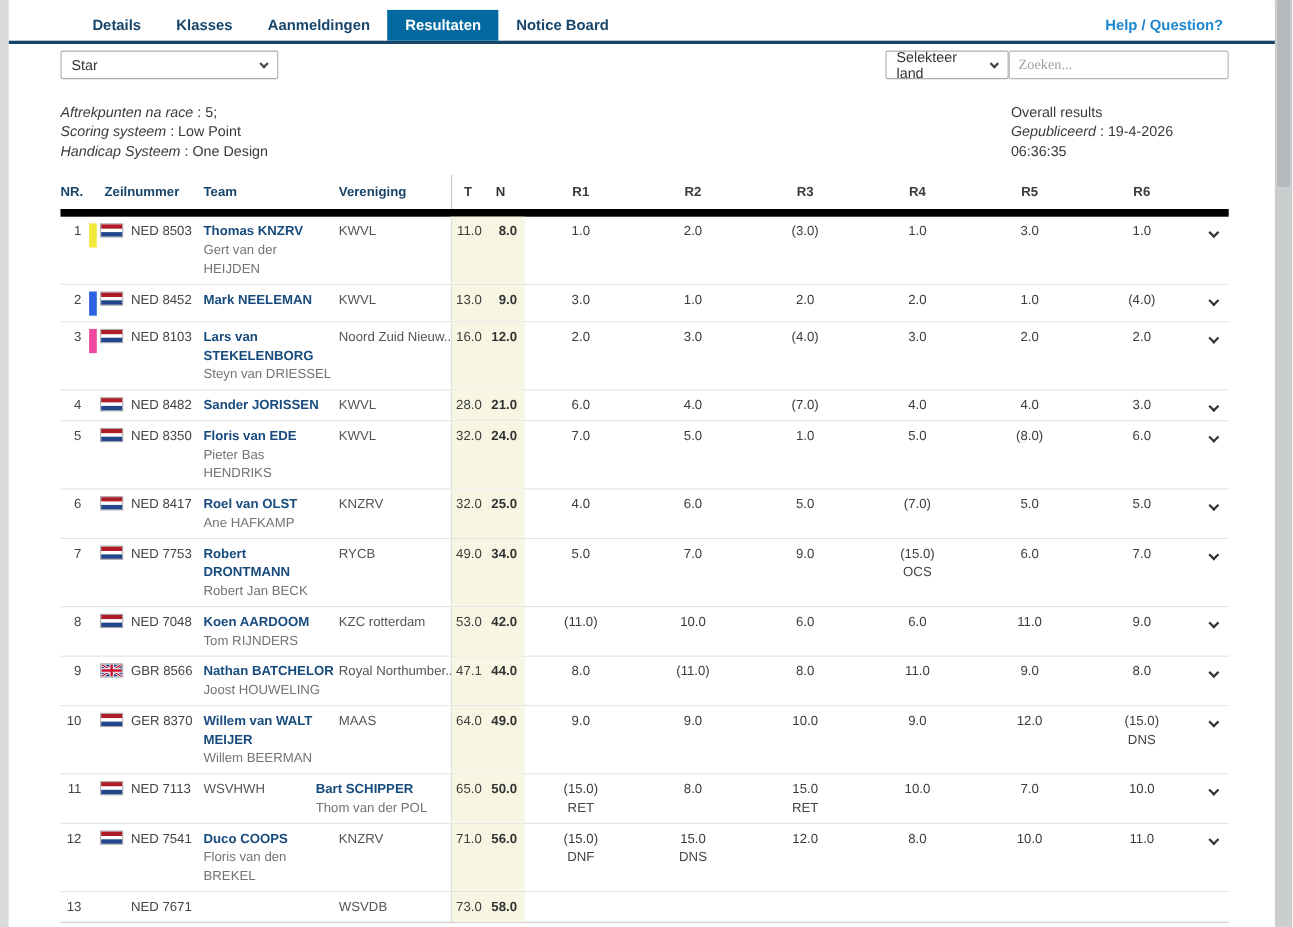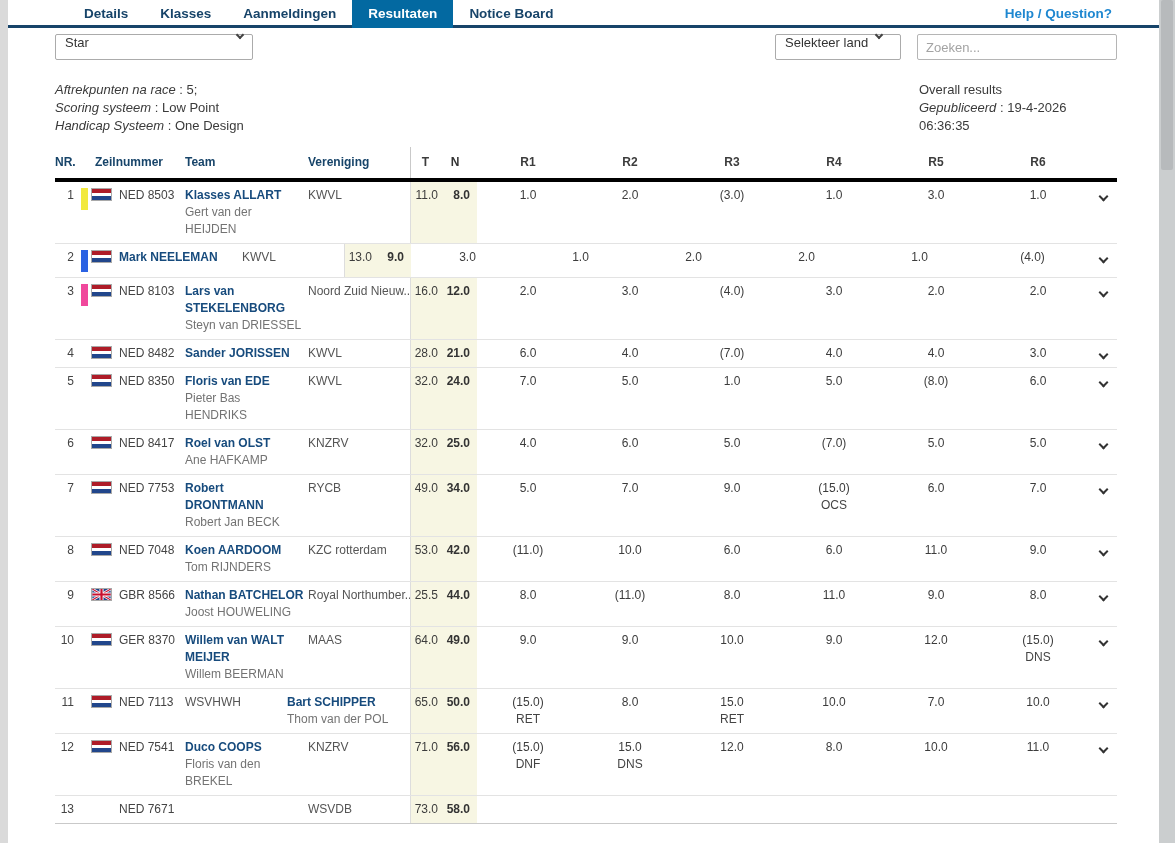--- a/index.html
+++ b/index.html
@@ -4,45 +4,45 @@
 <style>
   *{box-sizing:border-box;margin:0;padding:0}
   html,body{width:1175px;height:843px;overflow:hidden}
   body{font-family:"Liberation Sans","DejaVu Sans",sans-serif;background:#fff;position:relative}
   .edge-left{position:absolute;left:0;top:0;bottom:0;width:8px;background:#dadada}
   .scrollbar{position:absolute;right:0;top:0;bottom:0;width:16px;background:#cbcecf}
   .scrollbar .thumb{position:absolute;top:0;left:2px;right:2px;height:170px;background:#b7babc;border-radius:2px}
   .content{position:absolute;left:8px;right:16px;top:0;bottom:0;background:#fff}
 
   
-  .tabbar{display:flex;align-items:flex-start;height:28px;border-bottom:3px solid #174469}
+  .tabbar{display:flex;align-items:flex-end;height:40px;border-bottom:3px solid #174469}
   .tablist{display:flex;margin-left:60px}
   .tab{padding:0 16px;line-height:28px;font-size:13.5px;font-weight:bold;color:#174469;cursor:pointer;white-space:nowrap}
   .tab.active{background:#0369a1;color:#fff}
   .help{margin-left:auto;margin-right:47px;line-height:28px;font-weight:bold;font-size:13.5px;color:#1e87d0;cursor:pointer;text-decoration:none}
 
   
   .filterbar{display:flex;align-items:center;padding:4px 42px 0 47px;height:34px}
-  .selectbox{height:26px;border:1px solid #ababab;border-radius:2px;background:#fff;display:flex;font-size:13px;color:#333;padding:0 9px;cursor:pointer}
+  .selectbox{height:26px;border:1px solid #ababab;border-radius:2px;background:#fff;display:flex;align-items:center;font-size:13px;color:#333;padding:0 9px;cursor:pointer}
   .sel-class{width:198px}
-  .sel-country{width:126px;margin-left:auto;margin-right:16px}
+  .sel-country{width:112px;margin-left:auto;margin-right:0}
   .chev-s{width:6px;height:6px;border-right:2px solid #444;border-bottom:2px solid #444;transform:rotate(45deg);margin-left:auto;margin-top:-3px}
   .sel-country .chev-s{margin-left:8px}
-  .searchbox{width:200px;height:26px;border:1px solid #b5b5b5;border-radius:2px;font-size:13px;padding:0 8px;color:#333;font-family:Liberation Sans, sans-serif;outline:none}
+  .searchbox{width:200px;height:26px;border:1px solid #b5b5b5;border-radius:2px;font-size:13px;padding:0 8px;color:#333;font-family:Liberation Serif, serif;outline:none}
   .searchbox::placeholder{color:#a3a3a3}
 
   
   .infobar{display:flex;justify-content:space-between;padding:19px 42px 12px 47px;font-size:13px;color:#3a3a3a;line-height:18px}
   .info-line i,.pub i,.overall{}
   .info-right{width:198px}
 
   
   .table{margin:0 42px 0 47px}
   .thead,.trow{display:flex;align-items:stretch}
-  .thead{font-weight:bold;color:#174469;font-size:12px;border-bottom:4px solid #000000}
+  .thead{font-weight:bold;color:#174469;font-size:12px;border-bottom:7px solid #000000}
   .trow{border-bottom:1px solid #e3e3e3;font-size:12px;color:#444;line-height:17px}
   .trow:last-child{border-bottom:1px solid #c9c9c9}
   .c{flex:0 0 auto;padding-top:5px;padding-bottom:5px;line-height:17px}
   .thead .c{padding-top:7px;padding-bottom:7px}
   .c-nr{width:26px;text-align:right;padding-right:7px}
   .thead .c-nr{text-align:left;padding-right:0}
   .c-marker{width:10px}
   .mbar{display:block;width:7px;height:22px;margin-top:1px}
   .c-flag{width:28px}
   .flagbox{display:flex;flex-direction:column;width:21px;height:13px;border:1px solid #a9a9a9;margin-top:1px}
@@ -135,21 +135,21 @@
           </div>
           <div class="c c-flag">
             <span class="flagbox">
               <span class="st r"></span>
               <span class="st w"></span>
               <span class="st b"></span>
             </span>
           </div>
           <div class="c c-sail">NED 8503</div>
           <div class="c c-team">
-            <div class="skipper">Klasses ALLART</div>
+            <div class="skipper">Thomas KNZRV</div>
             <div class="crew">Gert van der HEIJDEN</div>
           </div>
           <div class="c c-club">KWVL</div>
           <div class="c c-total">11.0</div>
           <div class="c c-net">8.0</div>
           <div class="races">
             <div class="c c-race">
               <div class="val">1.0</div>
             </div>
             <div class="c c-race">
@@ -177,20 +177,21 @@
           <div class="c c-marker">
             <span class="mbar" style="background: rgb(43, 98, 227);"></span>
           </div>
           <div class="c c-flag">
             <span class="flagbox">
               <span class="st r"></span>
               <span class="st w"></span>
               <span class="st b"></span>
             </span>
           </div>
+          <div class="c c-sail">NED 8452</div>
           <div class="c c-team">
             <div class="skipper">Mark NEELEMAN</div>
           </div>
           <div class="c c-club">KWVL</div>
           <div class="c c-total">13.0</div>
           <div class="c c-net">9.0</div>
           <div class="races">
             <div class="c c-race">
               <div class="val">3.0</div>
             </div>
@@ -477,21 +478,21 @@
                 <path d="M0,0 L50,30 M50,0 L0,30" stroke="#C8102E" stroke-width="3"></path>
                 <path d="M25,0 V30 M0,15 H50" stroke="#fff" stroke-width="11"></path>
                 <path d="M25,0 V30 M0,15 H50" stroke="#C8102E" stroke-width="6"></path>
               </svg></span></div>
           <div class="c c-sail">GBR 8566</div>
           <div class="c c-team">
             <div class="skipper">Nathan BATCHELOR</div>
             <div class="crew">Joost HOUWELING</div>
           </div>
           <div class="c c-club">Royal Northumber...</div>
-          <div class="c c-total">25.5</div>
+          <div class="c c-total">47.1</div>
           <div class="c c-net">44.0</div>
           <div class="races">
             <div class="c c-race">
               <div class="val">8.0</div>
             </div>
             <div class="c c-race">
               <div class="val">(11.0)</div>
             </div>
             <div class="c c-race">
               <div class="val">8.0</div>

